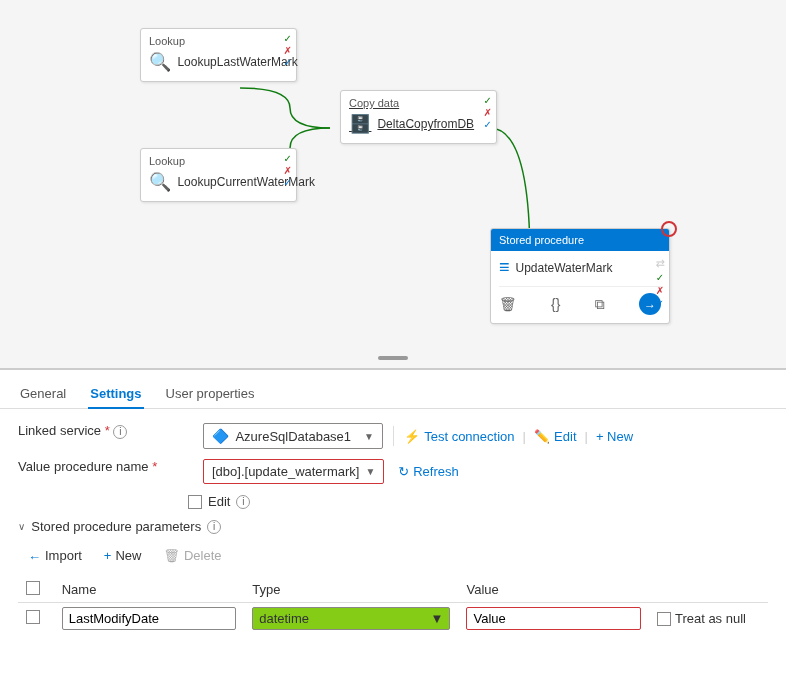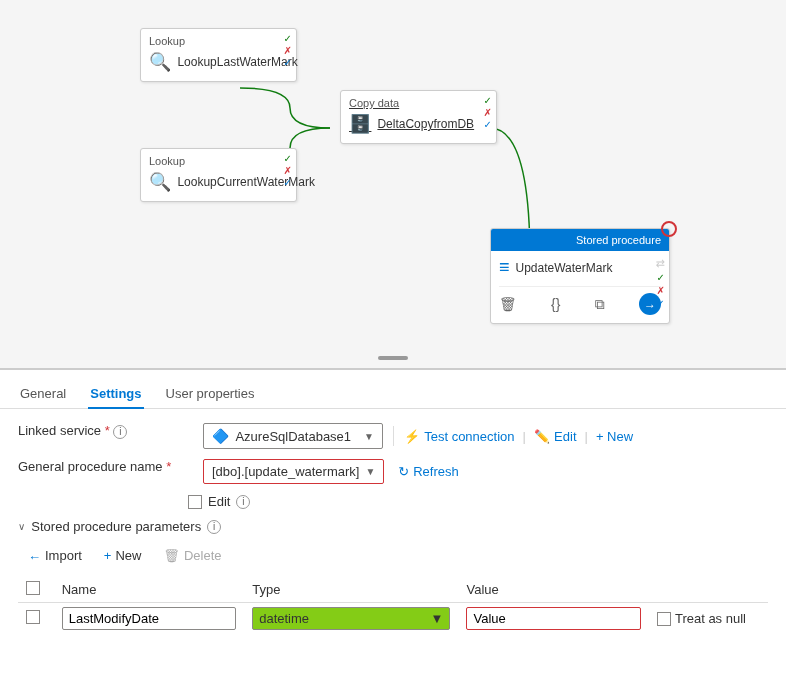--- a/index.html
+++ b/index.html
@@ -360,21 +360,21 @@
       <span class="node-icon">🗄️</span>
       <span class="node-name">DeltaCopyfromDB</span>
     </div>
     <div class="node-controls">
       <span class="ctrl-icon ctrl-green">✓</span>
       <span class="ctrl-icon ctrl-red">✗</span>
       <span class="ctrl-icon ctrl-blue">✓</span>
     </div>
   </div>
 
-  <div class="node-sp" style="left:490px; top:228px;text-align:right;">
+  <div class="node-sp" style="left:490px; top:228px;">
     <div class="red-circle"></div>
     <div class="node-sp-header">
       <span>Stored procedure</span>
     </div>
     <div class="node-sp-body">
       <div class="node-sp-content">
         <span class="node-sp-icon">≡</span>
         <span class="node-name">UpdateWaterMark</span>
       </div>
       <div class="node-sp-actions">
@@ -429,21 +429,21 @@
         </div>
         <span class="action-sep">|</span>
         <div class="action-link">
           <span>+ New</span>
         </div>
       </div>
     </div>
 
     <div class="form-row">
       <div class="form-label">
-        <span>General procedure name</span>
+        <span>Value procedure name</span>
         <span class="required"> *</span>
       </div>
       <div class="form-control">
         <div class="dropdown dropdown-sp">
           <span class="dropdown-text">[dbo].[update_watermark]</span>
           <span class="dropdown-arrow">▼</span>
         </div>
         <div class="action-link" style="margin-left:8px;">
           <span style="display:inline-block;transform:rotate(0deg);">↻</span>
           <span>Refresh</span>

